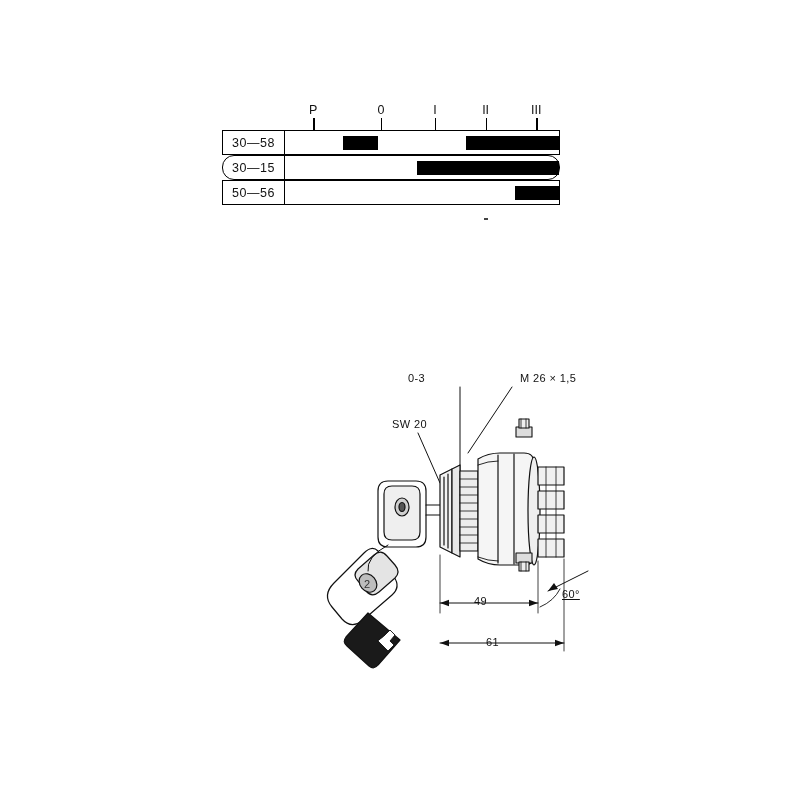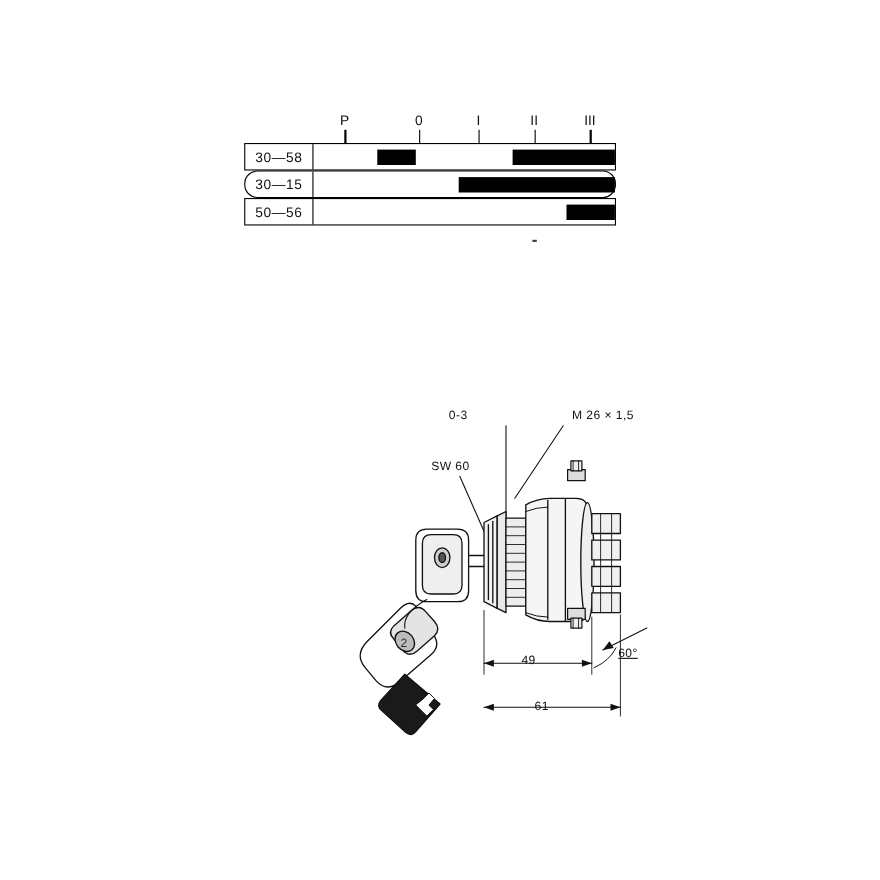--- a/index.html
+++ b/index.html
@@ -162,21 +162,21 @@
       <div class="bar" style="left:84%;width:16%"></div>
     </div>
   </div>
 
 </div>
 
 <div class="stray-dot"></div>
 
 <span class="dim-text" id="lbl-0-3">0-3</span>
 <span class="dim-text" id="lbl-m26">M 26 × 1,5</span>
-<span class="dim-text" id="lbl-sw30">SW 60</span>
+<span class="dim-text" id="lbl-sw30">SW 20</span>
 <span class="dim-text" id="lbl-49">49</span>
 <span class="dim-text" id="lbl-61">61</span>
 <span class="dim-text" id="lbl-60deg">60°</span>
 
 <div id="illustration">
 <svg width="330" height="360" viewBox="0 0 330 360" fill="none" stroke="#111" stroke-width="1.2" stroke-linejoin="round" stroke-linecap="round">
 
   <g stroke-width="1">
 
     <line x1="160" y1="32" x2="160" y2="120"></line>

